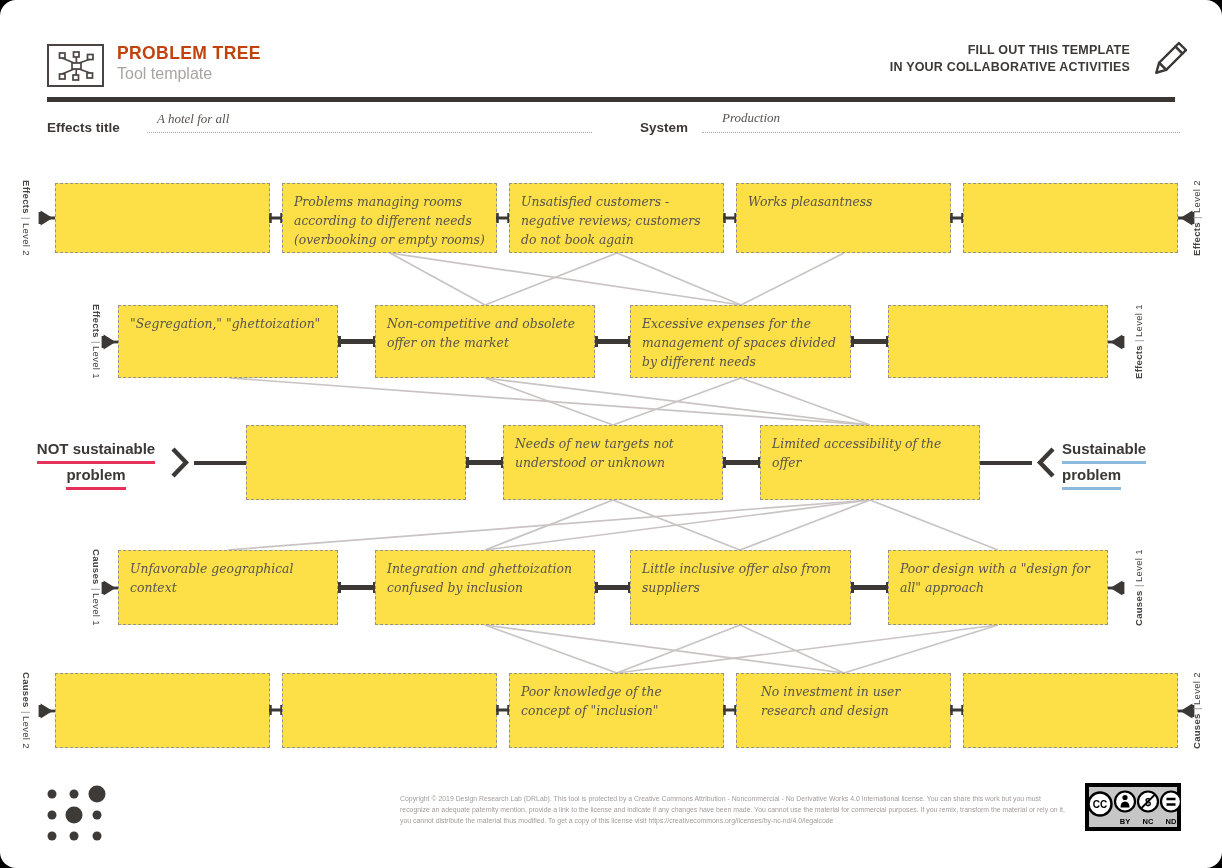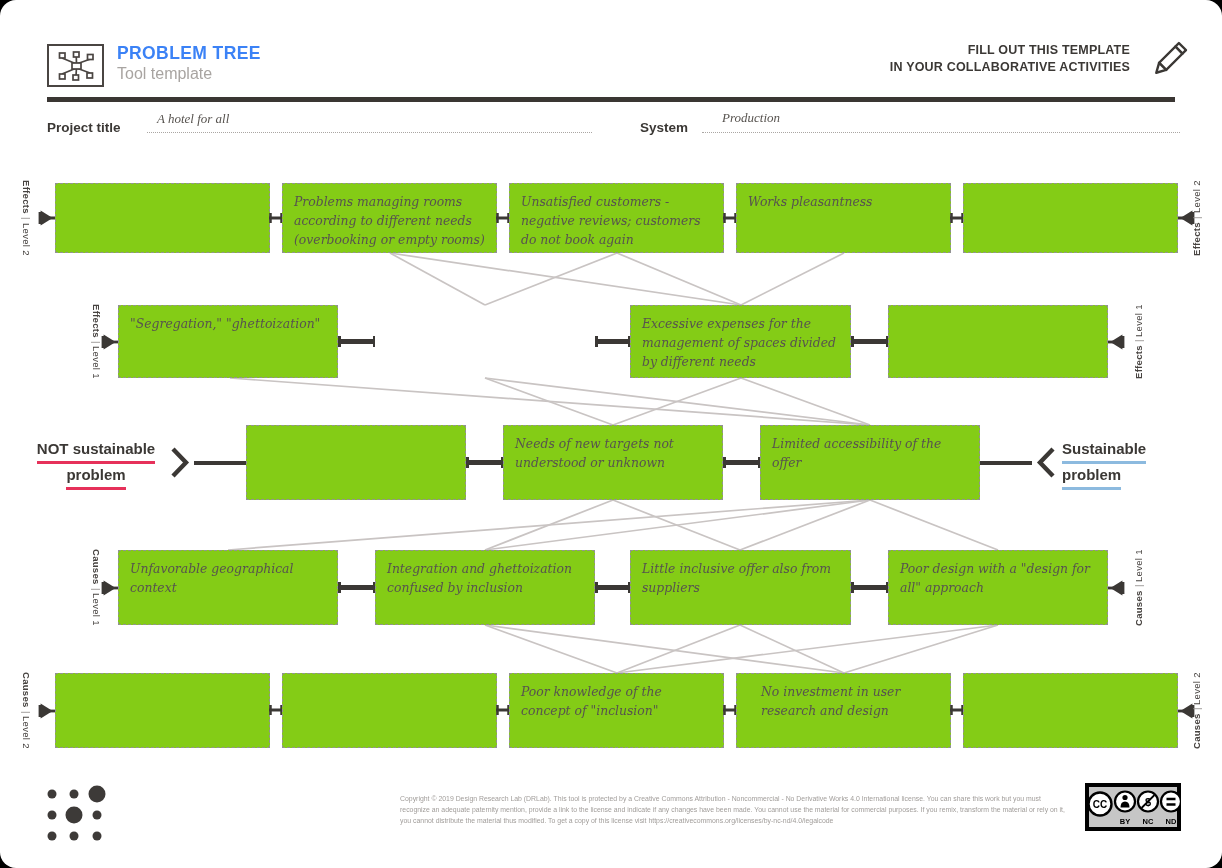--- a/index.html
+++ b/index.html
@@ -2,35 +2,35 @@
 <html><head>
 <meta charset="utf-8">
 <style>
   html,body{margin:0;padding:0;background:#000;}
   body{width:1222px;height:868px;position:relative;font-family:"Liberation Sans",sans-serif;}
   .page{position:absolute;inset:0;background:#fff;border-radius:16px;overflow:hidden;}
 
   
   .logo-box{position:absolute;left:47px;top:44px;width:57px;height:43px;border:2.5px solid #4a4542;
     display:flex;align-items:center;justify-content:center;box-sizing:border-box;}
-  .app-title{position:absolute;left:117px;top:43px;font-size:17.5px;font-weight:800;color:#3b82f6;letter-spacing:.4px;}
+  .app-title{position:absolute;left:117px;top:43px;font-size:17.5px;font-weight:800;color:#c2410c;letter-spacing:.4px;}
   .app-subtitle{position:absolute;left:117px;top:65px;font-size:16px;color:#a8a4a1;}
   .cta{position:absolute;right:92px;top:42px;text-align:right;font-size:12.5px;font-weight:800;color:#3b3835;line-height:17px;letter-spacing:.2px;}
   .pencil{position:absolute;left:1146px;top:38px;}
   .rule{position:absolute;left:47px;top:97px;width:1128px;height:4.5px;background:#3a3633;}
 
   
   .meta-label{position:absolute;font-size:13.5px;font-weight:800;color:#3b3835;}
   .hand{font-family:"DejaVu Serif",serif;font-style:italic;color:#57534f;}
   .meta-value{position:absolute;font-size:13px;font-family:Liberation Serif, serif;}
   .meta-line{position:absolute;border-bottom:1.6px dotted #aaa6a3;height:0;}
 
   
   #connector-svg{position:absolute;left:0;top:0;pointer-events:none;}
-  .node{position:absolute;background:#84cc16;border:1.4px dashed #929292;box-sizing:border-box;padding:8px 11px;}
+  .node{position:absolute;background:#fde047;border:1.4px dashed #929292;box-sizing:border-box;padding:8px 11px;}
   .node .hand{font-size:12.4px;line-height:1.55;display:block;}
   .vlabel{position:absolute;font-size:9.5px;color:#474340;display:flex;align-items:center;justify-content:center;
     white-space:pre;letter-spacing:.3px;width:16px;}
   .vlabel b{font-weight:800;}
   .vlabel .sep{color:#8e8a88;}
   .vlabel.left{writing-mode:vertical-rl;}
   .vlabel.right{writing-mode:vertical-rl;transform:rotate(180deg);}
   .bar{position:absolute;background:#3b3835;height:4.5px;}
   .bar:before,.bar:after{content:"";position:absolute;top:-3px;width:2.5px;height:10.5px;background:#3b3835;}
   .bar:before{left:0}.bar:after{right:0}
@@ -80,21 +80,21 @@
   </div>
   <svg class="pencil" width="46" height="48" viewBox="0 0 46 48">
     <g transform="rotate(45 23 22)" fill="#fff" stroke="#3b3835" stroke-width="2.4" stroke-linejoin="round">
       <rect x="18" y="3" width="10" height="5"></rect>
       <rect x="18" y="8" width="10" height="23"></rect>
       <path d="M18 31 L23 40 L28 31 Z"></path>
     </g>
   </svg>
   <div class="rule"></div>
 
-  <div class="meta-label" style="left:47px;top:120px;">Project title</div>
+  <div class="meta-label" style="left:47px;top:120px;">Effects title</div>
   <div>
     <div class="meta-value hand" style="left:157px;top:111px;">A hotel for all</div>
     <div class="meta-line" style="left:147px;top:132px;width:445px;"></div>
   </div>
   <div class="meta-label" style="left:640px;top:120px;">System</div>
   <div>
     <div class="meta-value hand" style="left:722px;top:110px;">Production</div>
     <div class="meta-line" style="left:702px;top:132px;width:478px;"></div>
   </div>
 
@@ -188,20 +188,23 @@
       <g stroke="#3b3835" stroke-width="2.8" fill="#3b3835">
         <line x1="2" y1="2" x2="2" y2="14"></line>
         <polygon points="4,3 4,13 12,8"></polygon>
         <line x1="10" y1="8" x2="17" y2="8"></line>
       </g>
     </svg>
   <div class="node" style="left:118px;top:305px;width:220px;height:73px;">
       <span class="hand">"Segregation," "ghettoization"</span>
     </div>
   <div class="bar" style="left:338px;top:339px;width:37px;"></div>
+  <div class="node" style="left:375px;top:305px;width:220px;height:73px;">
+      <span class="hand">Non-competitive and obsolete offer on the market</span>
+    </div>
   <div class="bar" style="left:595px;top:339px;width:35px;"></div>
   <div class="node" style="left:630px;top:305px;width:221px;height:73px;">
       <span class="hand">Excessive expenses for the management of spaces divided by different needs</span>
     </div>
   <div class="bar" style="left:851px;top:339px;width:37px;"></div>
   <div class="node" style="left:888px;top:305px;width:220px;height:73px;">
       <span class="hand"></span>
     </div>
   <svg class="earrow" style="left:1108px;top:334px;" width="17" height="16">
       <g stroke="#3b3835" stroke-width="2.8" fill="#3b3835">

